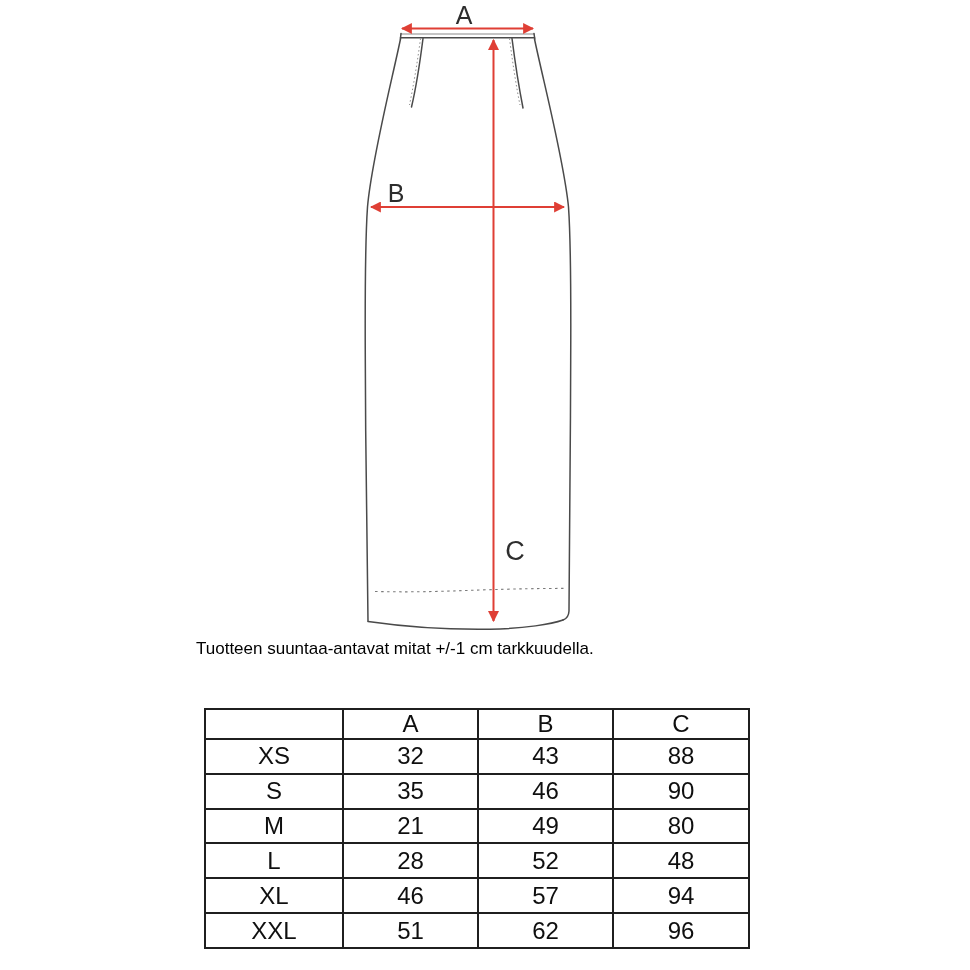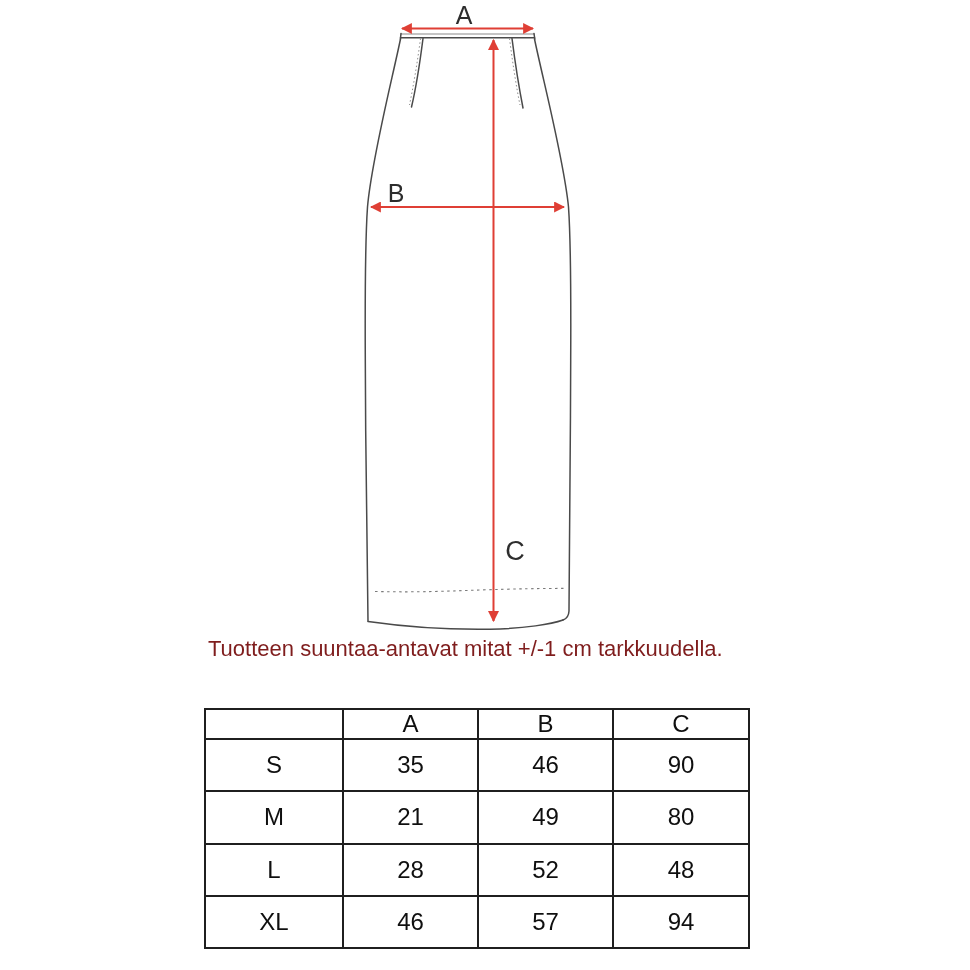--- a/index.html
+++ b/index.html
@@ -48,25 +48,25 @@
   .measure-line {
     fill: none;
     stroke-width: 2;
   }
   .measure-label {
     fill: #2d2d2d;
     font-family: "Liberation Sans", sans-serif;
   }
   .notes {
     position: absolute;
-    left: 208px;
+    left: 196px;
     top: 637px;
-    font-size: 22px;
+    font-size: 17px;
     line-height: 23.5px;
-    color: #7f1d1d;
+    color: #000000;
     white-space: nowrap;
   }
   .size-table {
     position: absolute;
     left: 204px;
     top: 708px;
     width: 544px;
     height: 241px;
     border-collapse: collapse;
     table-layout: fixed;
@@ -137,20 +137,26 @@
     <thead>
       <tr>
         <th></th>
         <th>A</th>
         <th>B</th>
         <th>C</th>
       </tr>
     </thead>
     <tbody>
       <tr>
+        <td>XS</td>
+        <td>32</td>
+        <td>43</td>
+        <td>88</td>
+      </tr>
+      <tr>
         <td>S</td>
         <td>35</td>
         <td>46</td>
         <td>90</td>
       </tr>
       <tr>
         <td>M</td>
         <td>21</td>
         <td>49</td>
         <td>80</td>
@@ -160,16 +166,22 @@
         <td>28</td>
         <td>52</td>
         <td>48</td>
       </tr>
       <tr>
         <td>XL</td>
         <td>46</td>
         <td>57</td>
         <td>94</td>
       </tr>
+      <tr>
+        <td>XXL</td>
+        <td>51</td>
+        <td>62</td>
+        <td>96</td>
+      </tr>
     </tbody>
   </table>
 
 </div>
 
 </body></html>

